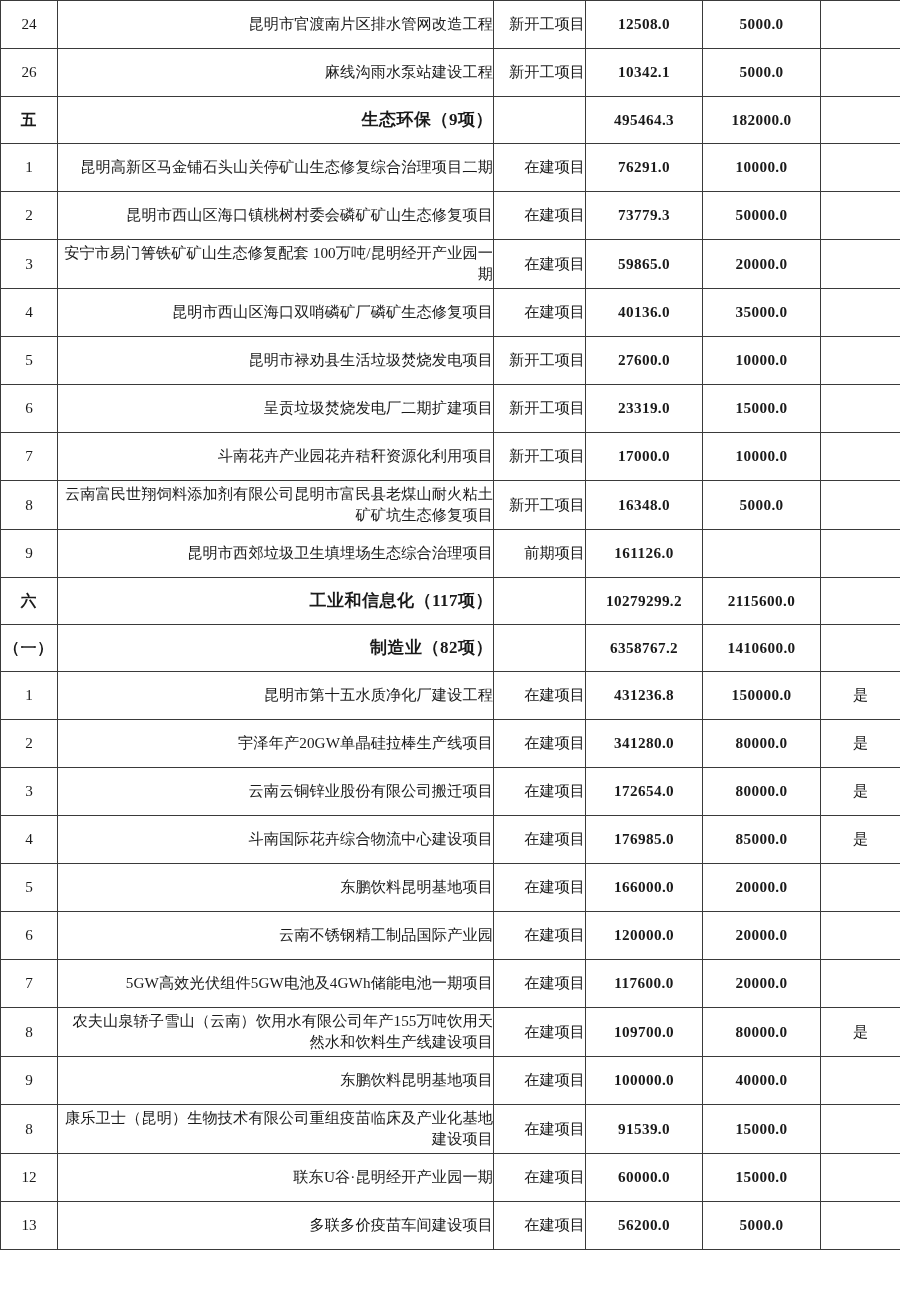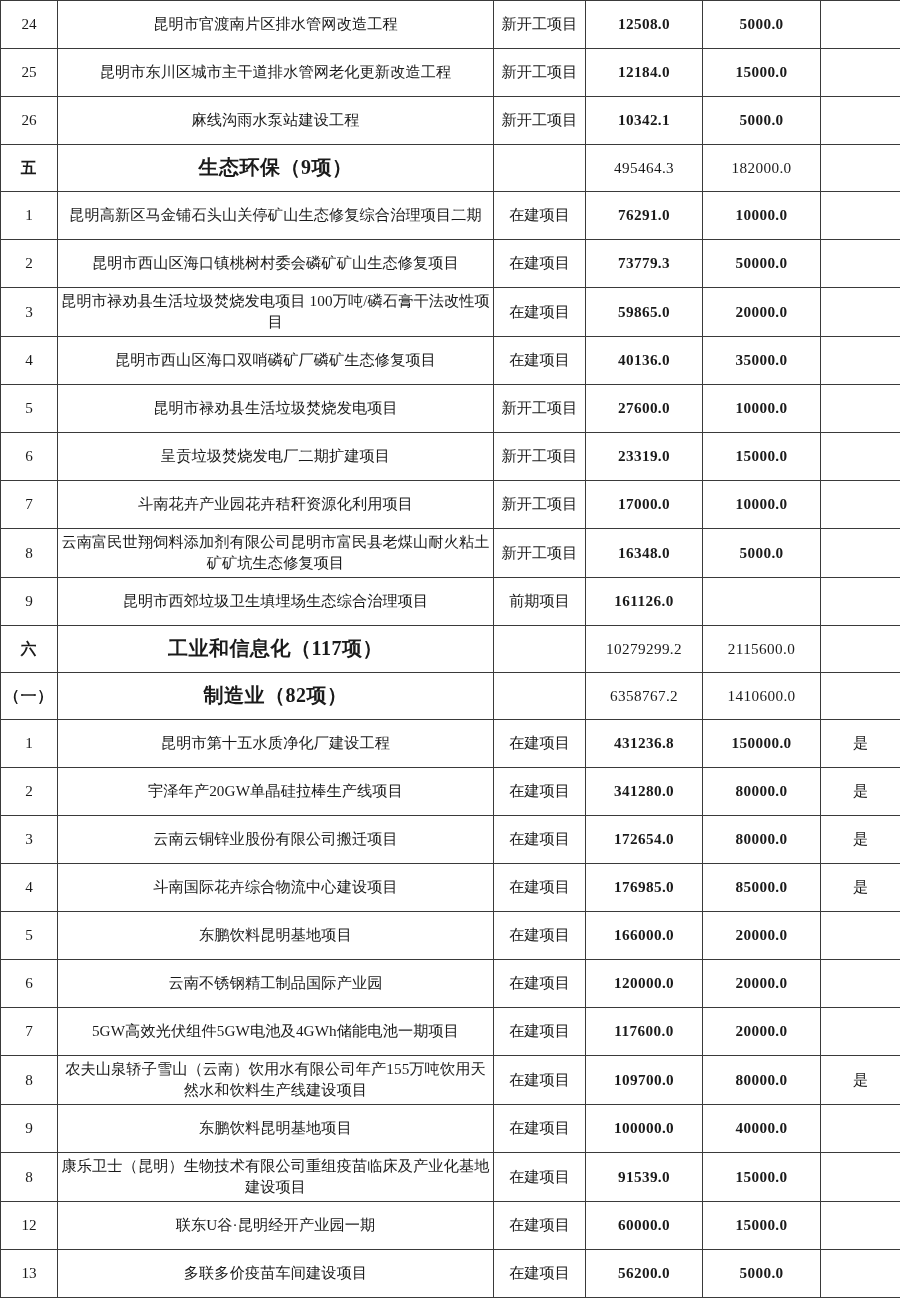--- a/index.html
+++ b/index.html
@@ -42,29 +42,29 @@
   }
 
   
   td.idx {
     text-align: center;
     font-size: 15px;
     padding: 2px 1px;
   }
   
   td.name {
-    text-align: center;
+    text-align: right;
     padding: 5px 7px 5px 9px;
     font-size: 15.4px;
     letter-spacing: 0.1px;
     word-break: break-all;
   }
   
   td.status {
-    text-align: center;
+    text-align: right;
     font-size: 15px;
     padding: 2px 1px;
     white-space: nowrap;
     margin-left: 28px;
   }
   
   td.num {
     text-align: center;
     font-size: 15px;
     padding: 2px 4px;
@@ -81,26 +81,26 @@
 
   
   tr.section td {
     font-weight: bold;
   }
   tr.section td.idx {
     font-size: 15.6px;
     letter-spacing: 1px;
   }
   tr.section td.name {
-    font-size: 20px;
+    font-size: 17px;
     letter-spacing: 0.5px;
     margin-left: 48px;
   }
   tr.section td.num {
-    font-weight: normal;
+    font-weight: bold;
     letter-spacing: 0.4px;
   }
 
   tr.r1 td { height: 47px; }
   tr.r2 td { height: 48px; }
   tr.sec td { height: 46px; }
 </style>
 </head>
 <body>
 
@@ -117,28 +117,20 @@
     <tbody id="tbody">
         <tr class="r1">
           <td class="idx">24</td>
           <td class="name">昆明市官渡南片区排水管网改造工程</td>
           <td class="status">新开工项目</td>
           <td class="num">12508.0</td>
           <td class="num">5000.0</td>
           <td class="flag"></td>
         </tr>
         <tr class="r1">
-          <td class="idx">25</td>
-          <td class="name">昆明市东川区城市主干道排水管网老化更新改造工程</td>
-          <td class="status">新开工项目</td>
-          <td class="num">12184.0</td>
-          <td class="num">15000.0</td>
-          <td class="flag"></td>
-        </tr>
-        <tr class="r1">
           <td class="idx">26</td>
           <td class="name">麻线沟雨水泵站建设工程</td>
           <td class="status">新开工项目</td>
           <td class="num">10342.1</td>
           <td class="num">5000.0</td>
           <td class="flag"></td>
         </tr>
         <tr class="section sec">
           <td class="idx">五</td>
           <td class="name">生态环保（9项）</td>
@@ -158,21 +150,21 @@
         <tr class="r1">
           <td class="idx">2</td>
           <td class="name">昆明市西山区海口镇桃树村委会磷矿矿山生态修复项目</td>
           <td class="status">在建项目</td>
           <td class="num">73779.3</td>
           <td class="num">50000.0</td>
           <td class="flag"></td>
         </tr>
         <tr class="r2">
           <td class="idx">3</td>
-          <td class="name">昆明市禄劝县生活垃圾焚烧发电项目 100万吨/磷石膏干法改性项目</td>
+          <td class="name">安宁市易门箐铁矿矿山生态修复配套 100万吨/昆明经开产业园一期</td>
           <td class="status">在建项目</td>
           <td class="num">59865.0</td>
           <td class="num">20000.0</td>
           <td class="flag"></td>
         </tr>
         <tr class="r1">
           <td class="idx">4</td>
           <td class="name">昆明市西山区海口双哨磷矿厂磷矿生态修复项目</td>
           <td class="status">在建项目</td>
           <td class="num">40136.0</td>

